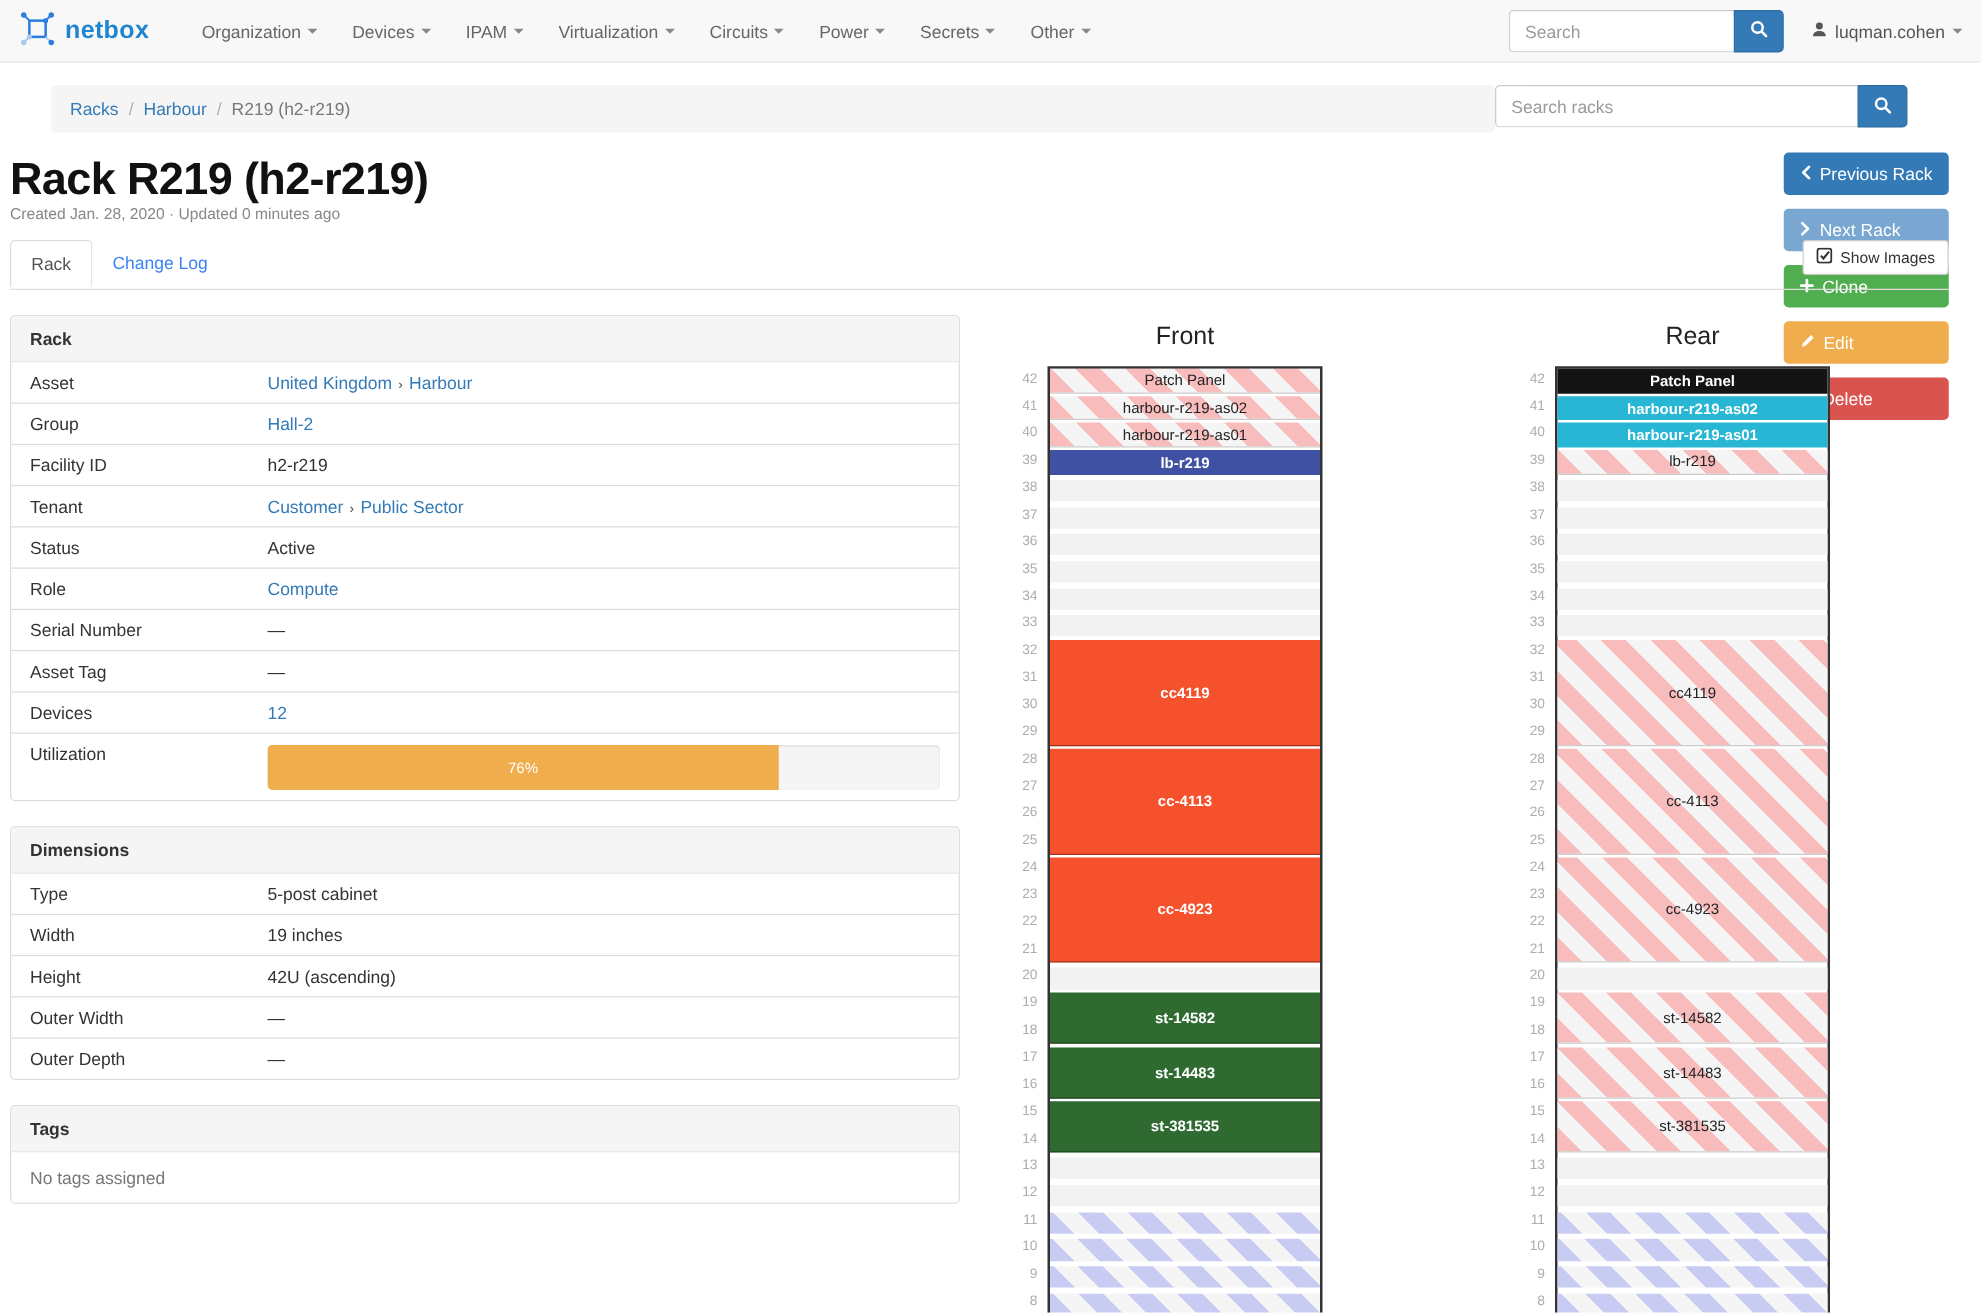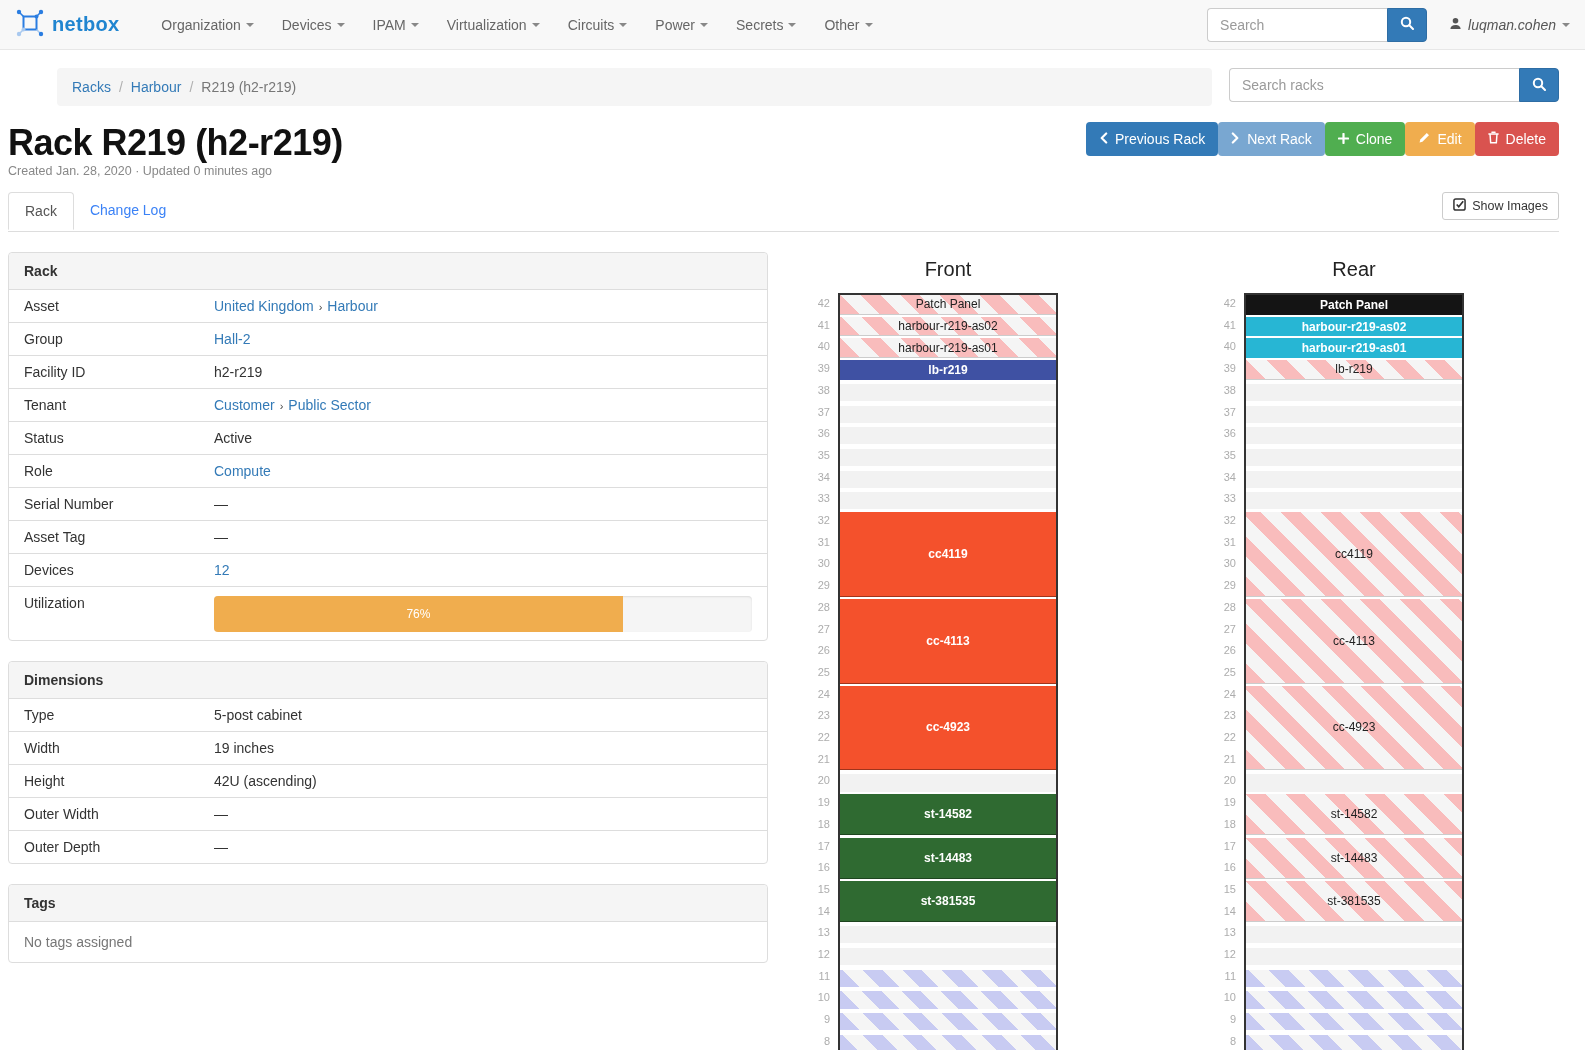--- a/index.html
+++ b/index.html
@@ -15,34 +15,34 @@
   .nav-menu li { padding:0 14px; color:#666; cursor:pointer; display:flex; align-items:center; gap:5px; height:50px; }
   .caret { display:inline-block; width:0; height:0; border-left:4px solid transparent;
     border-right:4px solid transparent; border-top:4px solid #888; }
   .nav-right { display:flex; align-items:center; gap:22px; }
   .input-group { display:flex; height:34px; }
   .input-group input { border:1px solid #ccc; border-right:none; border-radius:4px 0 0 4px;
     padding:6px 12px; font-size:14px; color:#555; outline:none; font-family:inherit; }
   .input-group input::placeholder { color:#9a9a9a; }
   .input-group button { width:40px; background:#337ab7; border:1px solid #2e6da4;
     border-radius:0 4px 4px 0; color:#fff; cursor:pointer; display:flex; align-items:center; justify-content:center; }
-  .user-menu { display:flex; align-items:center; gap:6px; color:#555; cursor:pointer;font-style:italic; }
-
-  
-  .crumb-row { margin:18px 26px 0 8px; display:flex; justify-content:flex-end; align-items:flex-start;gap:17px; }
+  .user-menu { display:flex; align-items:center; gap:6px; color:#555; cursor:pointer; }
+
+  
+  .crumb-row { margin:18px 26px 0 8px; display:flex; justify-content:center; align-items:flex-start; }
   .breadcrumb { list-style:none; background:#f5f5f5; border-radius:4px; padding:10px 15px;
     display:flex; gap:8px; width:1155px; height:38px; align-items:center; }
   .breadcrumb a { color:#337ab7; text-decoration:none; cursor:pointer; }
   .breadcrumb .sep { color:#b0b0b0; }
   .breadcrumb .current { color:#777; }
   .crumb-row .input-group input { width:290px; }
 
   
   .page-head { margin:16px 26px 0 8px; position:relative; }
-  .head-buttons { position:absolute; right:0; top:0; display:flex; gap:0; }
+  .head-buttons { position:absolute; right:0; top:0; display:flex; gap:11px;flex-direction:column; }
   .btn { display:flex; align-items:center; gap:7px; color:#fff; font-size:14px;
     padding:7px 13px; border:none; border-radius:4px; height:34px; cursor:pointer; font-family:inherit; }
   h1.page-title { font-size:36px; font-weight:bold; color:#111; margin-top:14px; letter-spacing:-.5px; }
   .meta { font-size:12.5px; color:#888; margin-top:0; }
 
   
   .tabs-row { margin:14px 26px 0 8px; position:relative; border-bottom:1px solid #ddd; height:40px; }
   .tabs { list-style:none; display:flex; }
   .tabs li { padding:10px 16px; font-size:14px; cursor:pointer; }
   .tabs li.active { background:#fff; border:1px solid #ddd; border-bottom:1px solid #fff;

